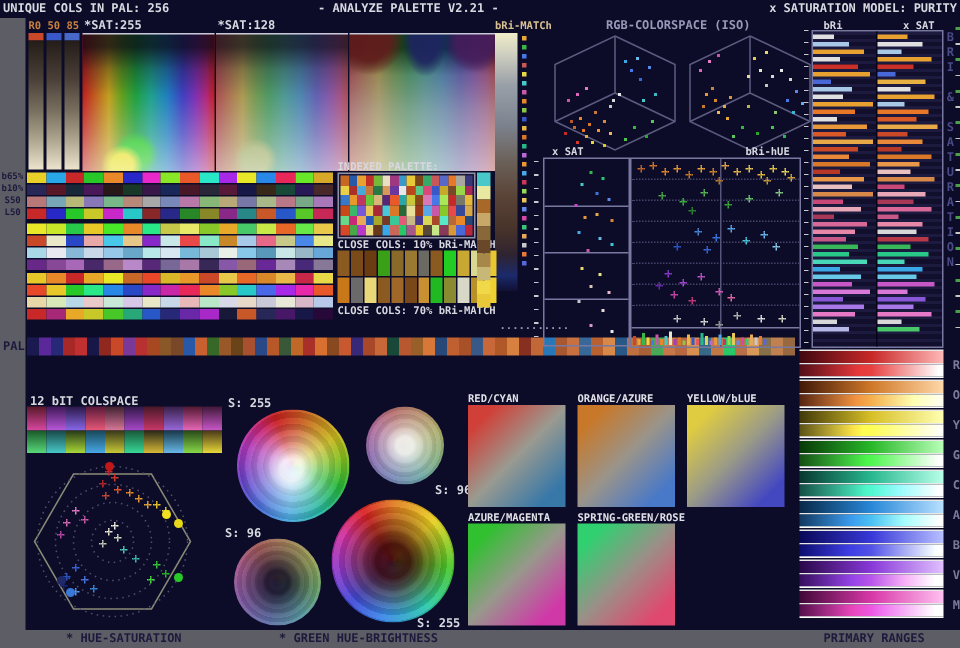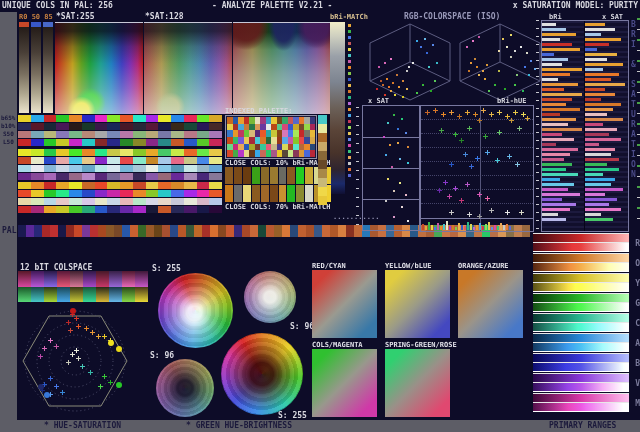--- a/index.html
+++ b/index.html
@@ -1046,29 +1046,29 @@
   <div id="disk4" class="disk"></div>
   <div class="lbl" style="left:278px;top:411px;">S: 255</div>
 
   <div id="comps" class="abs">
 
   <div class="compcell">
       <div class="complbl">RED/CYAN</div>
       <div class="comppanel" style="background: linear-gradient(135deg, rgb(208, 64, 56) 0%, rgb(208, 64, 56) 14%, rgb(154, 154, 144) 50%, rgb(56, 120, 168) 86%, rgb(56, 120, 168) 100%);"></div>
     </div>
       <div class="compcell">
+      <div class="complbl">ORANGE/AZURE</div>
+      <div class="comppanel" style="background: linear-gradient(135deg, rgb(200, 120, 40) 0%, rgb(200, 120, 40) 14%, rgb(154, 148, 138) 50%, rgb(72, 120, 200) 86%, rgb(72, 120, 200) 100%);"></div>
+    </div>
+      <div class="compcell">
       <div class="complbl">YELLOW/bLUE</div>
       <div class="comppanel" style="background: linear-gradient(135deg, rgb(224, 204, 64) 0%, rgb(224, 204, 64) 14%, rgb(154, 154, 136) 50%, rgb(68, 72, 192) 86%, rgb(68, 72, 192) 100%);"></div>
     </div>
       <div class="compcell">
-      <div class="complbl">ORANGE/AZURE</div>
-      <div class="comppanel" style="background: linear-gradient(135deg, rgb(200, 120, 40) 0%, rgb(200, 120, 40) 14%, rgb(154, 148, 138) 50%, rgb(72, 120, 200) 86%, rgb(72, 120, 200) 100%);"></div>
-    </div>
-      <div class="compcell">
-      <div class="complbl">COLS/MAGENTA</div>
+      <div class="complbl">AZURE/MAGENTA</div>
       <div class="comppanel" style="background: linear-gradient(135deg, rgb(48, 192, 48) 0%, rgb(48, 192, 48) 14%, rgb(152, 152, 140) 50%, rgb(208, 56, 168) 86%, rgb(208, 56, 168) 100%);"></div>
     </div>
       <div class="compcell">
       <div class="complbl">SPRING-GREEN/ROSE</div>
       <div class="comppanel" style="background: linear-gradient(135deg, rgb(48, 208, 112) 0%, rgb(48, 208, 112) 14%, rgb(154, 144, 136) 50%, rgb(224, 72, 112) 86%, rgb(224, 72, 112) 100%);"></div>
     </div>
     </div>
 
   <div class="lbl navytxt" style="left:44px;top:421px;">* HUE-SATURATION</div>
   <div class="lbl navytxt" style="left:186px;top:421px;">* GREEN HUE-BRIGHTNESS</div>

